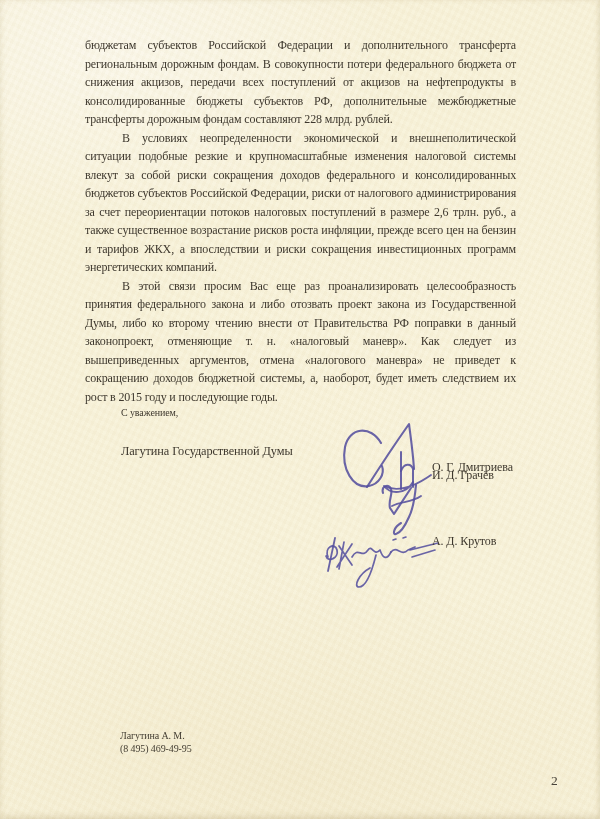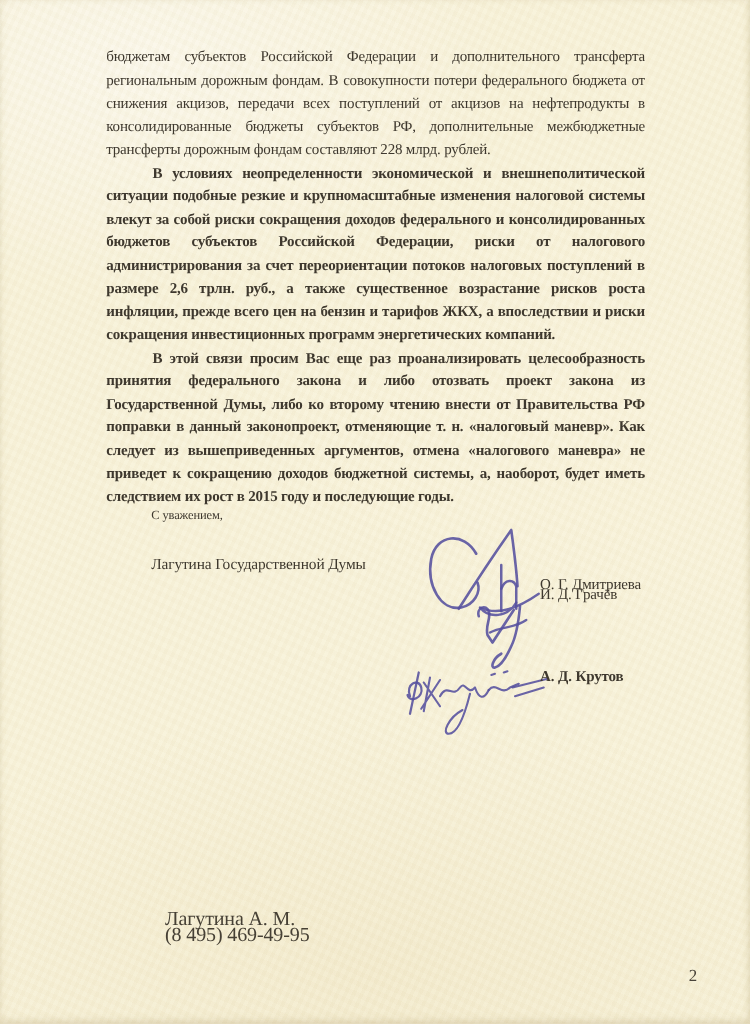--- a/index.html
+++ b/index.html
@@ -33,58 +33,57 @@
 
   .body-text {
     position: absolute;
     left: 85px; top: 36px; width: 431px;
     font-size: 12px;
     line-height: 18.5px;
     letter-spacing: -0.15px;
     text-align: justify;
   }
   .body-text p { margin: 0; }
-  .body-text p.indented { text-indent: 37px; font-weight: bold; }
+  .body-text p.indented { text-indent: 37px; }
 
   .salutation {
     position: absolute; left: 121px; top: 407px;
     font-size: 10px; letter-spacing: -0.1px;
   }
   .signatory-title {
     position: absolute; left: 121px; top: 444px;
     font-size: 12.3px; letter-spacing: -0.1px;
   }
 
   .signer-name {
     position: absolute;
     font-size: 12px; letter-spacing: -0.1px;
     white-space: nowrap;
   }
   .signer-name.n1 { left: 432px; top: 460px; }
   .signer-name.n2 { left: 432px; top: 468px; }
-  .signer-name.n3 { left: 432px; top: 534px; font-weight: bold; }
+  .signer-name.n3 { left: 432px; top: 534px; }
 
   .sig { position: absolute; pointer-events: none; }
   .sig path {
     fill: none;
     stroke: #55509e;
     stroke-linecap: round;
     stroke-linejoin: round;
     opacity: 0.88;
   }
   .sig.s1 { left: 339px; top: 419px; }
   .sig.s2 { left: 380px; top: 483px; }
   .sig.s3 { left: 320px; top: 533px; }
 
   .footer-contact {
     position: absolute; left: 120px; top: 730px;
-    font-size: 16px; line-height: 12.8px;
+    font-size: 10px; line-height: 12.8px;
     letter-spacing: -0.1px;
     color: #464035;
-    margin-left: 12px;
   }
   .footer-contact div { white-space: nowrap; }
 
   .page-number {
     position: absolute; left: 551px; top: 773px;
     font-size: 13.5px; color: #49433a;
   }
 </style>
 </head>
 <body>

